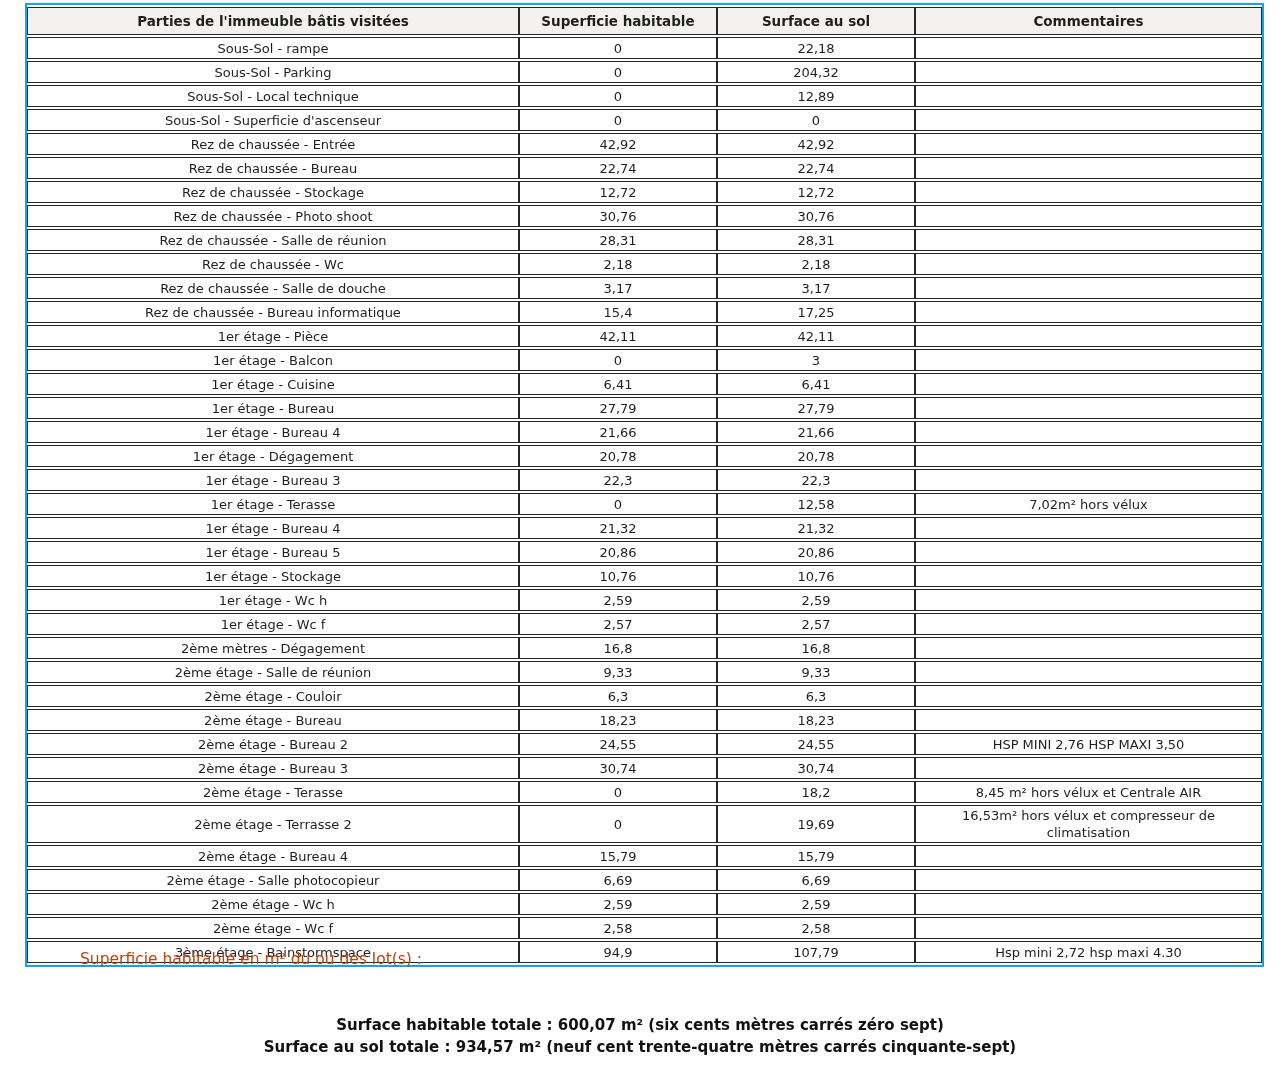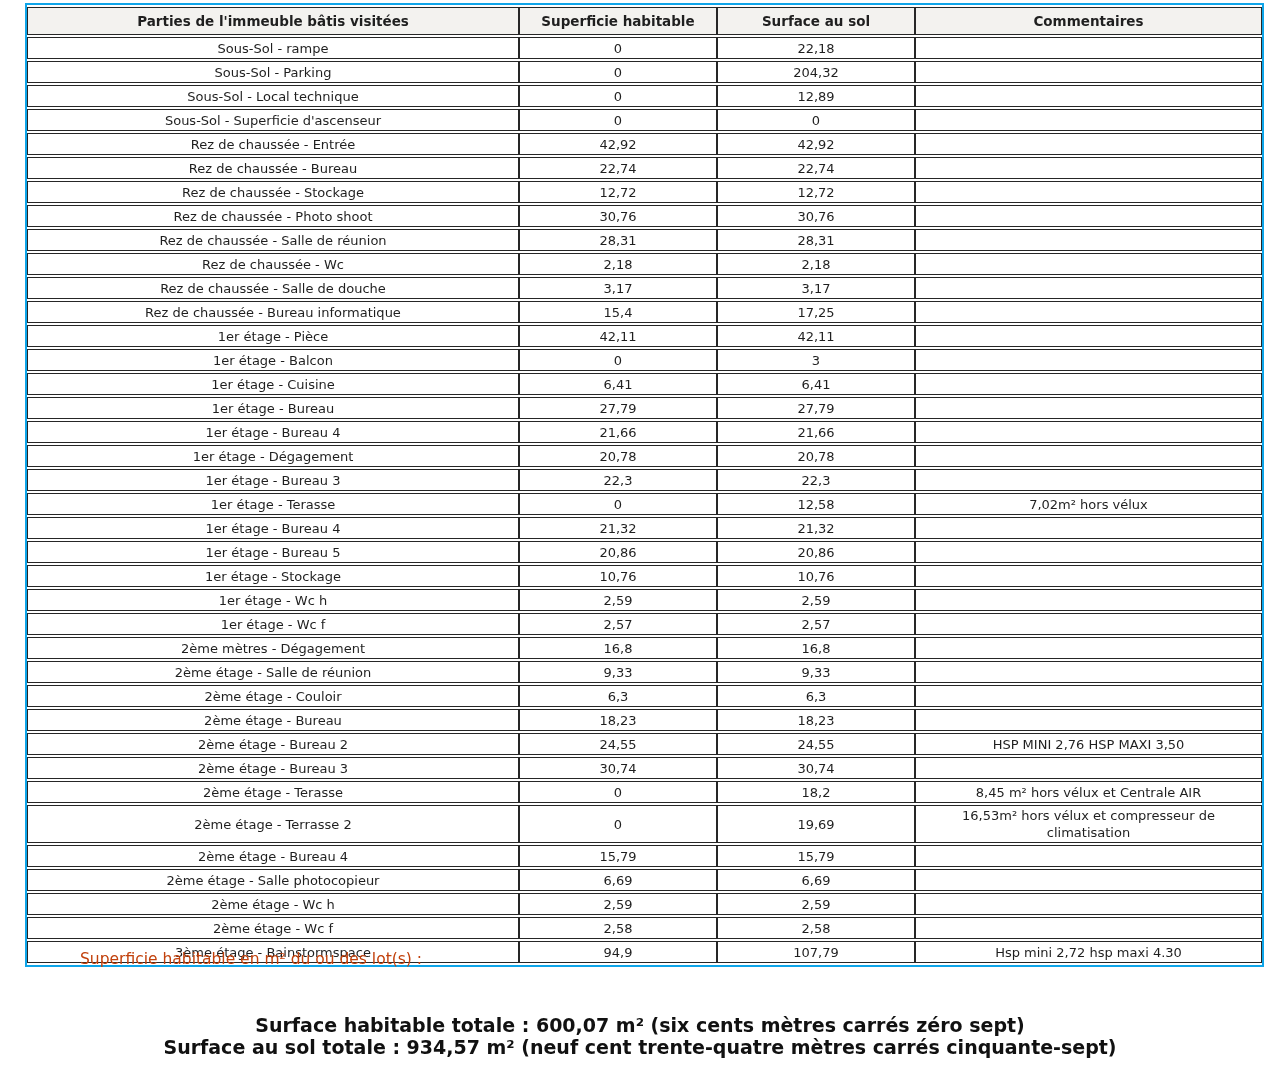--- a/index.html
+++ b/index.html
@@ -72,21 +72,21 @@
   .totals {
     position: absolute;
     left: 0;
     top: 1014px;
     width: 1280px;
     text-align: center;
   }
   .totals p {
     margin: 0;
     font-weight: bold;
-    font-size: 19px;
+    font-size: 15px;
     line-height: 22px;
     color: #111111;
   }
 </style>
 </head>
 <body>
 
 <div class="page">
 
   <table class="surface-table">

